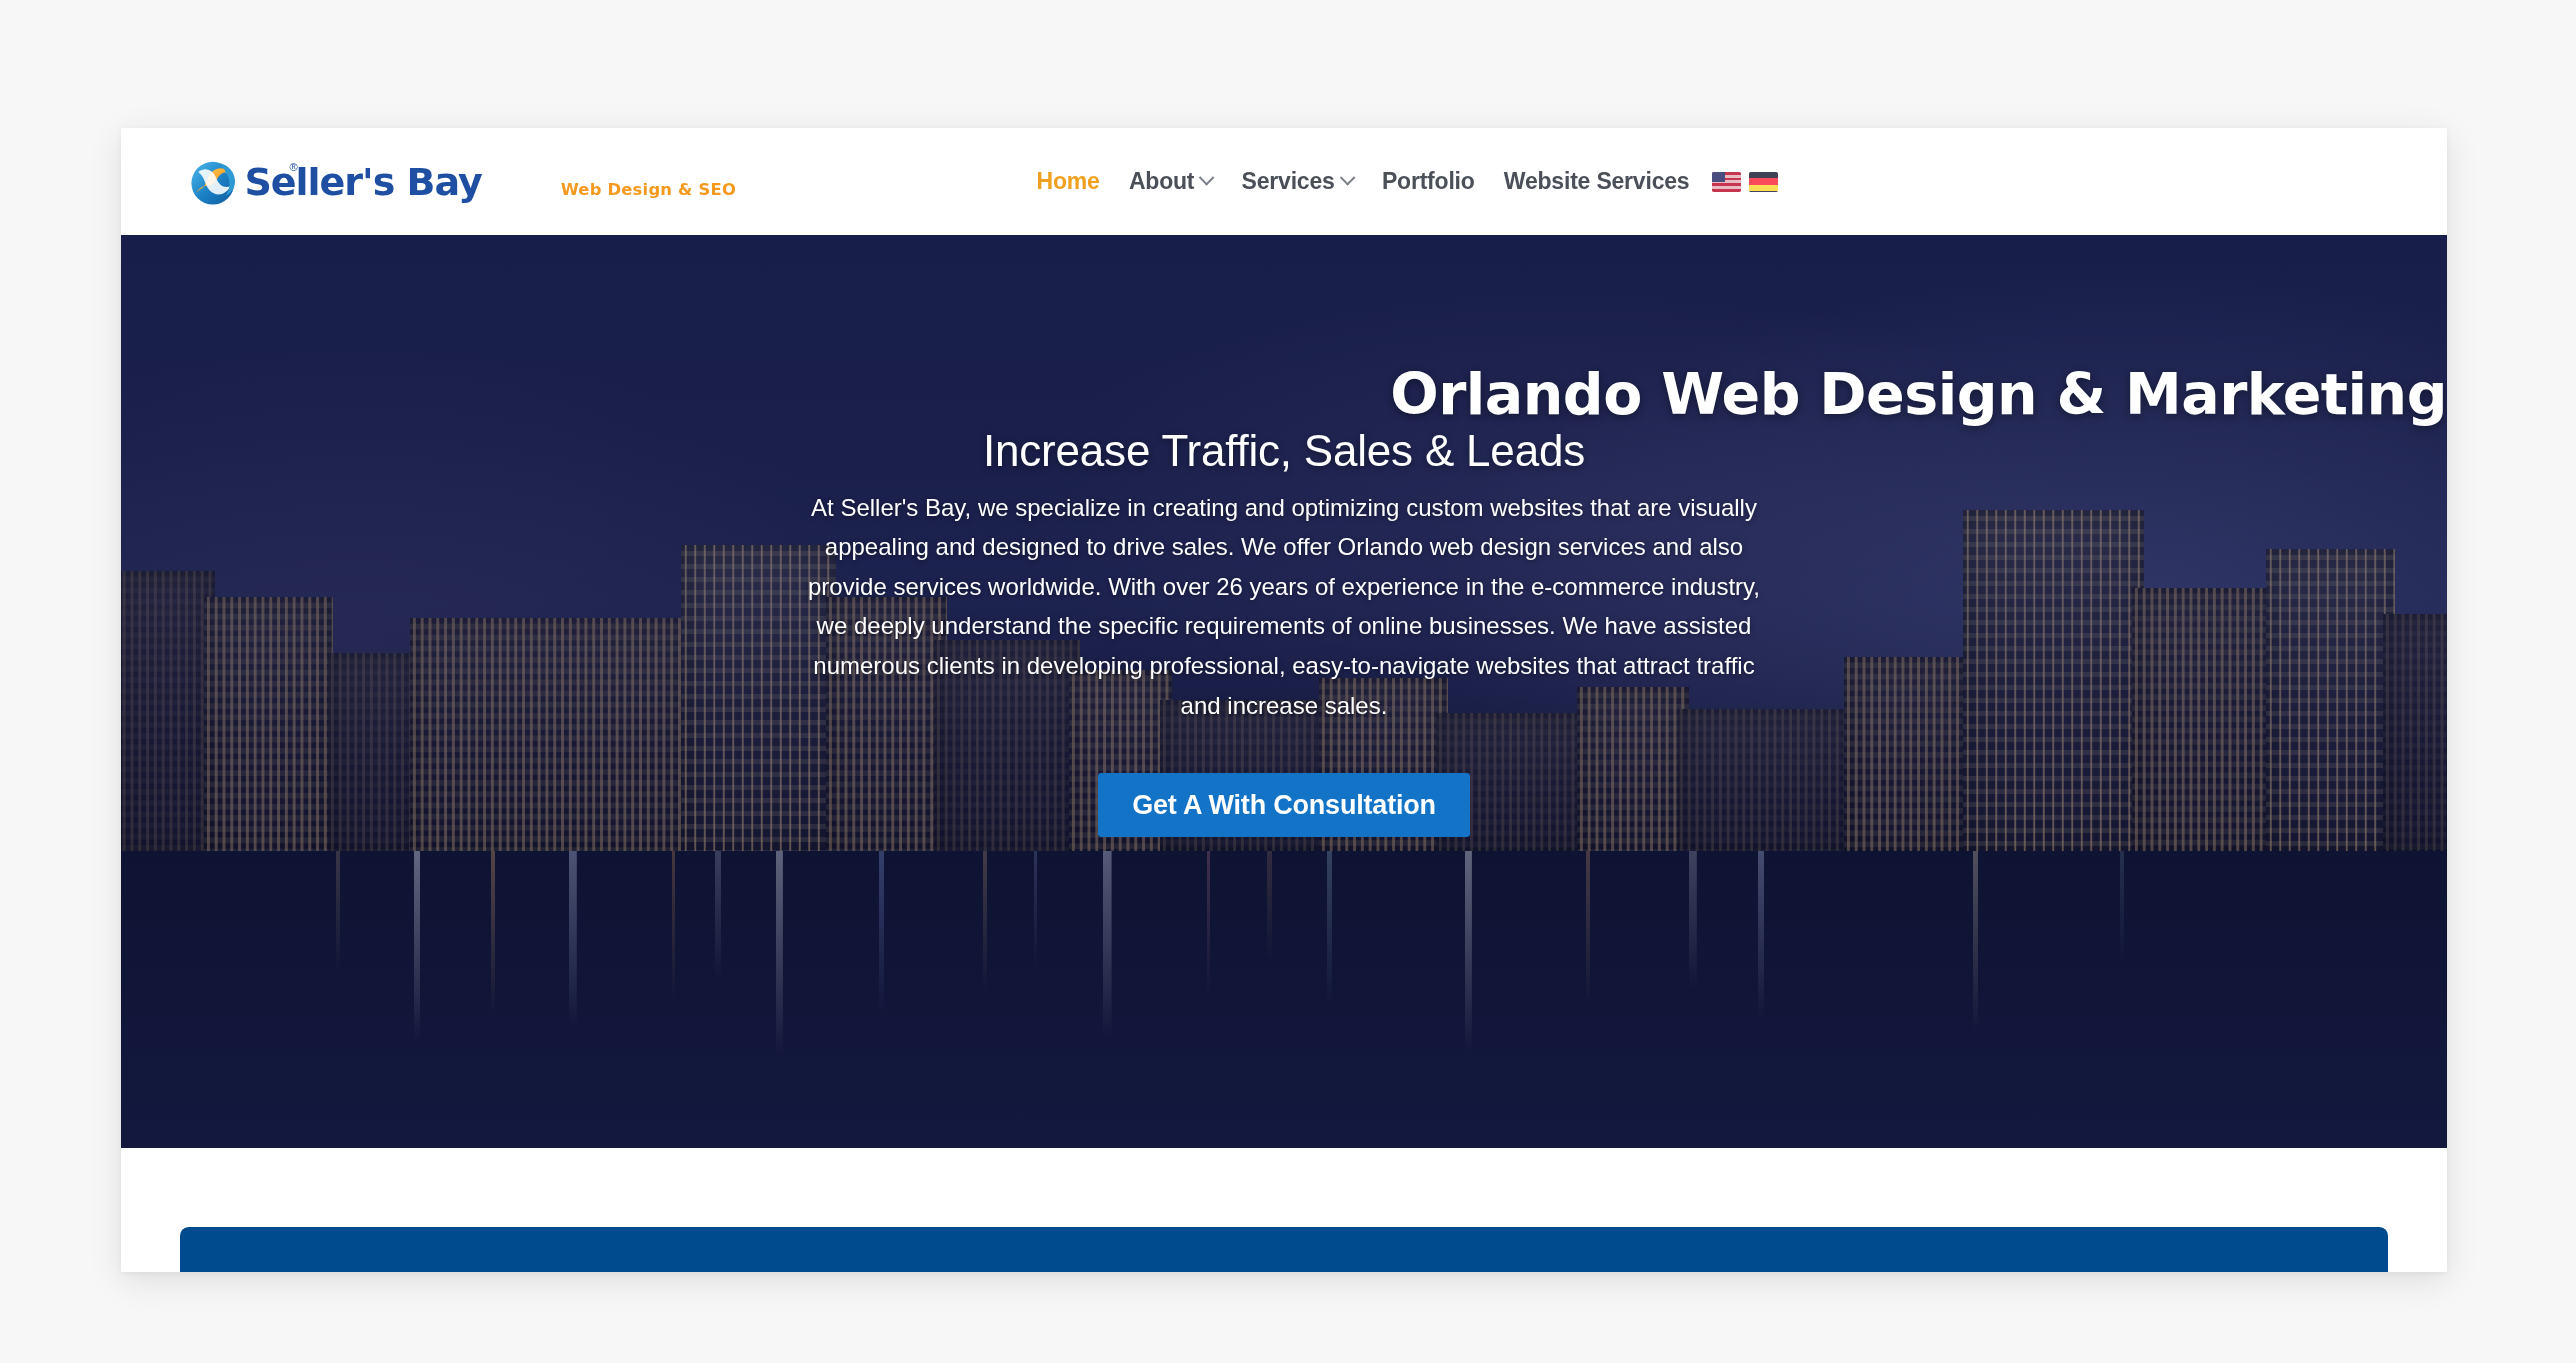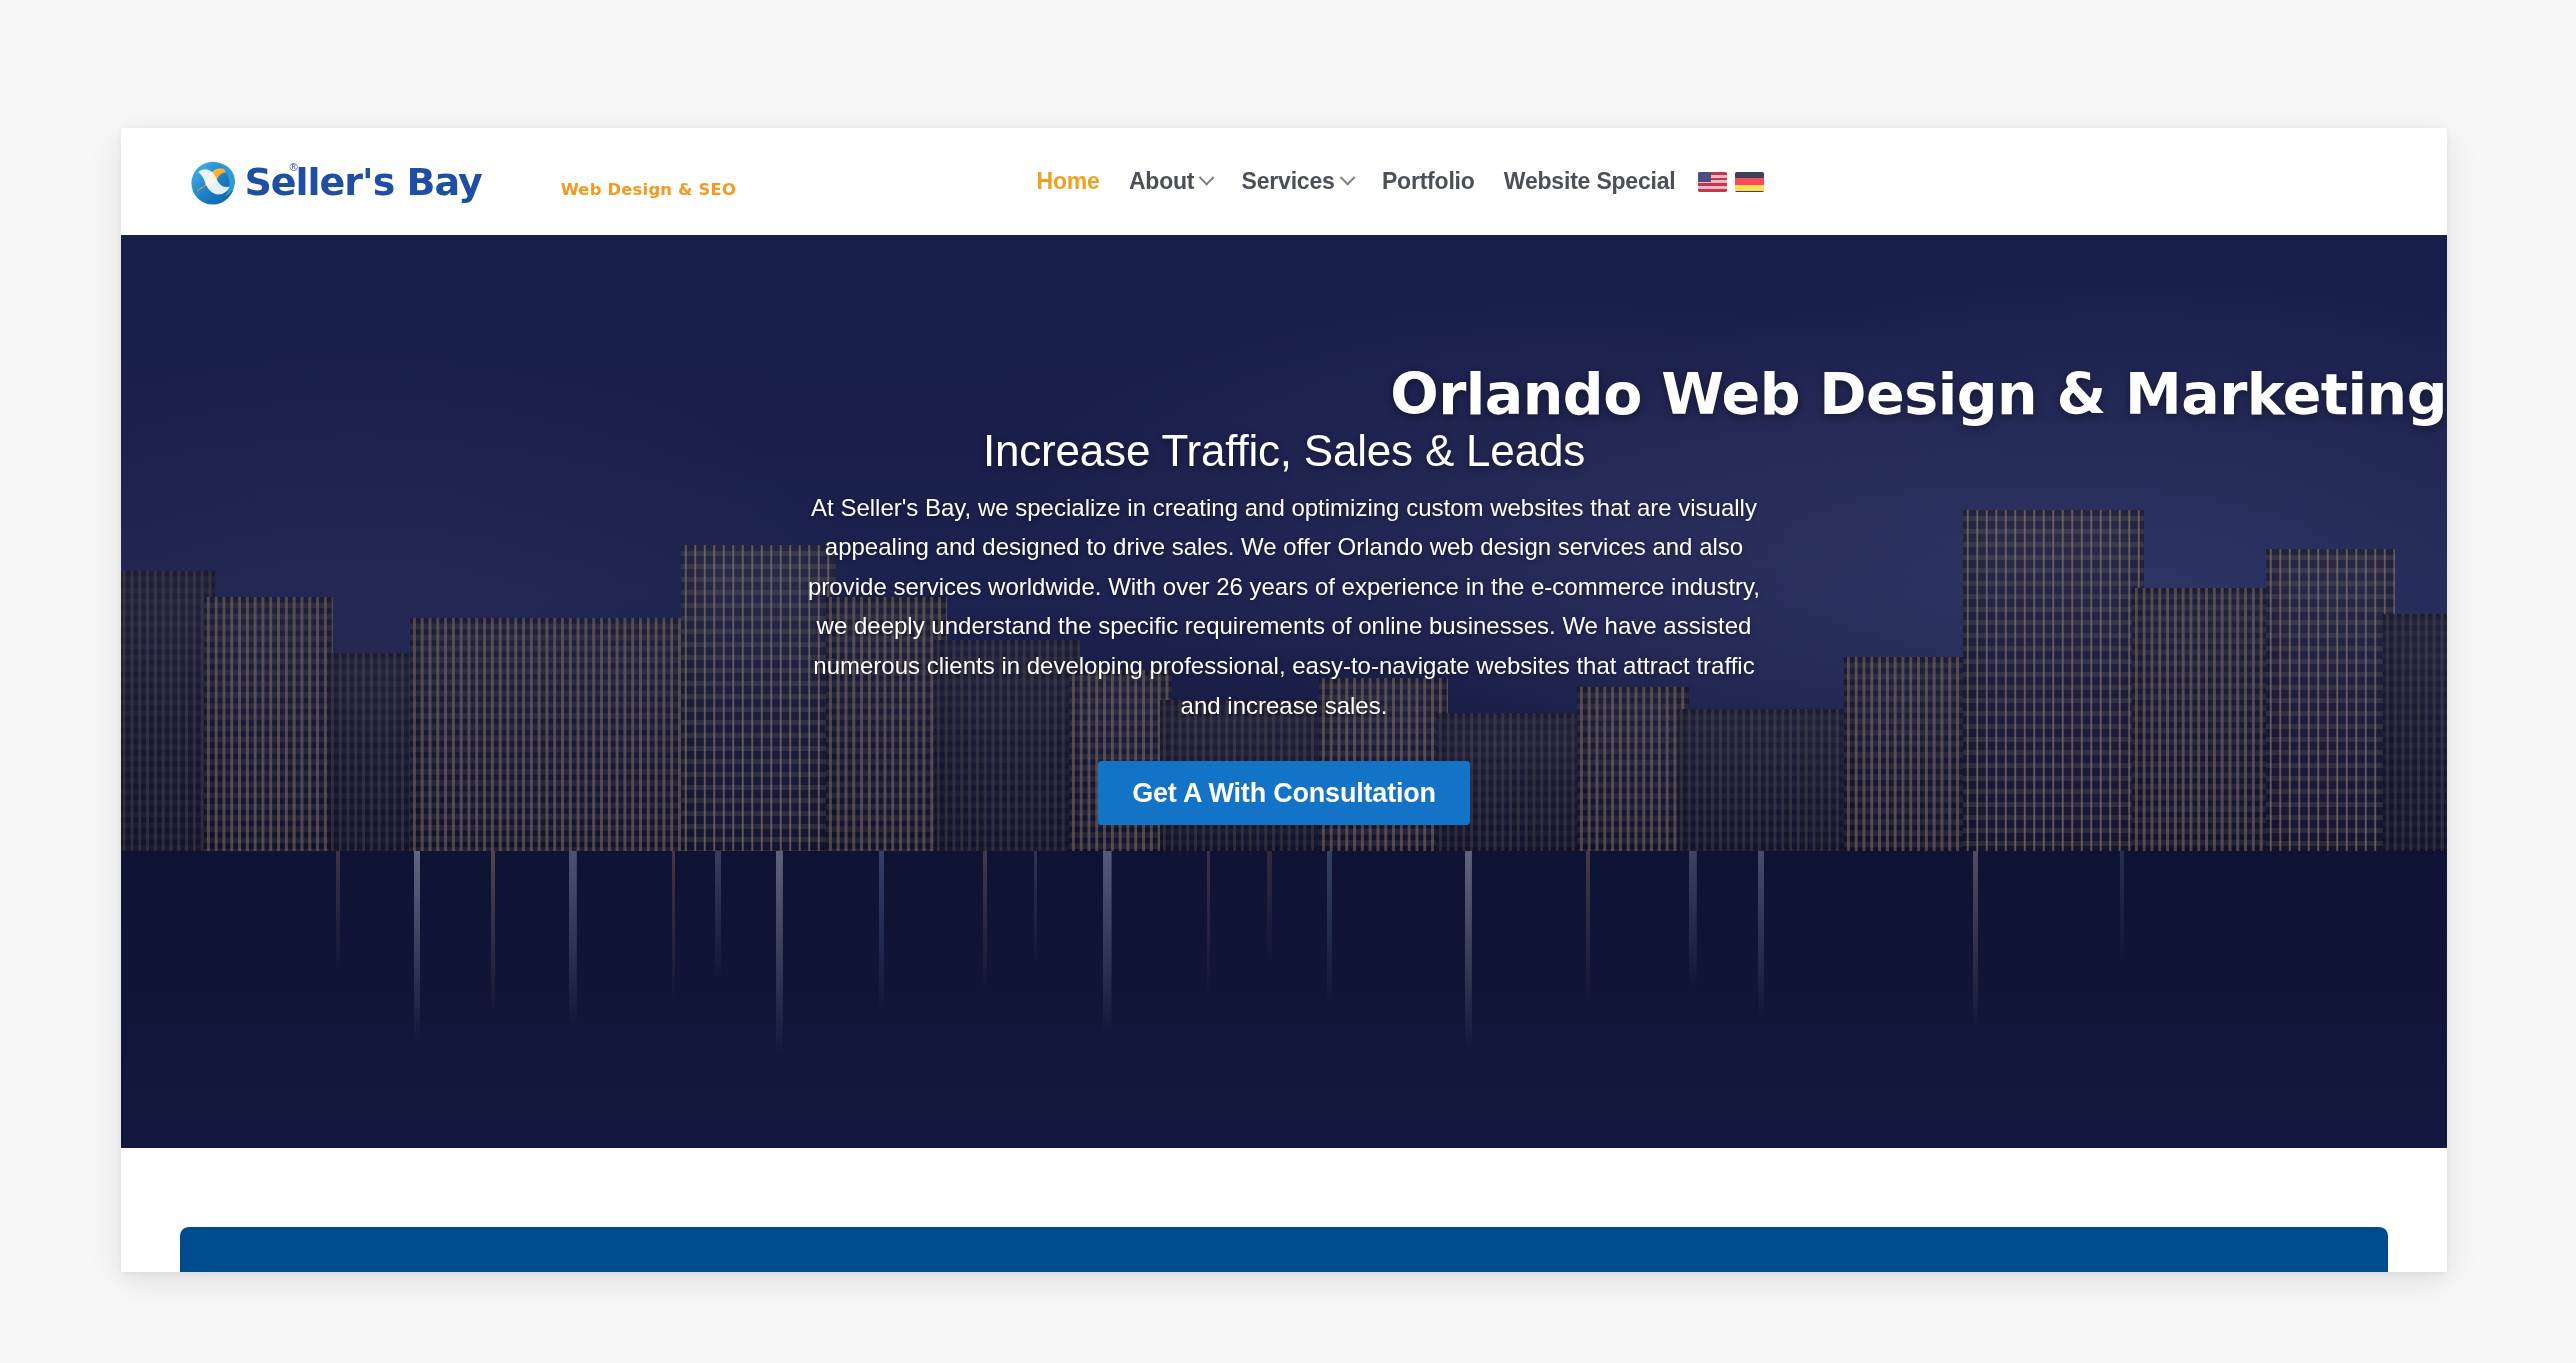--- a/index.html
+++ b/index.html
@@ -284,21 +284,21 @@
     font-family: "DejaVu Sans", sans-serif;
     text-align: right;
   }
   .hero-sub {
     font-size: 44px;
     font-weight: 400;
     letter-spacing: -0.2px;
     text-shadow: 0 1.7px 6.9px rgba(0,0,0,0.4);
   }
   .hero-para {
-    margin: 12px auto 0;
+    margin: 12px auto 12px;
     width: 956px;
     font-size: 24px;
     line-height: 1.65;
     font-weight: 400;
     text-shadow: 0 0.9px 5.2px rgba(0,0,0,0.45);
   }
   .consult-btn {
     margin-top: 36px;
     display: inline-block;
     background: #1373c6;
@@ -374,21 +374,21 @@
         <i class="chev"></i>
       </a>
       <a class="nav-item">
         <span>Services</span>
         <i class="chev"></i>
       </a>
       <a class="nav-item">
         <span>Portfolio</span>
       </a>
       <a class="nav-item">
-        <span>Website Special</span>
+        <span>Website Services</span>
       </a>
       <span class="flag flag-us">
         <span class="stripes"></span>
           <span class="canton"></span>
       </span>
       <span class="flag flag-de">
         <span class="band-r"></span>
           <span class="band-y"></span>
       </span>
     </nav>

